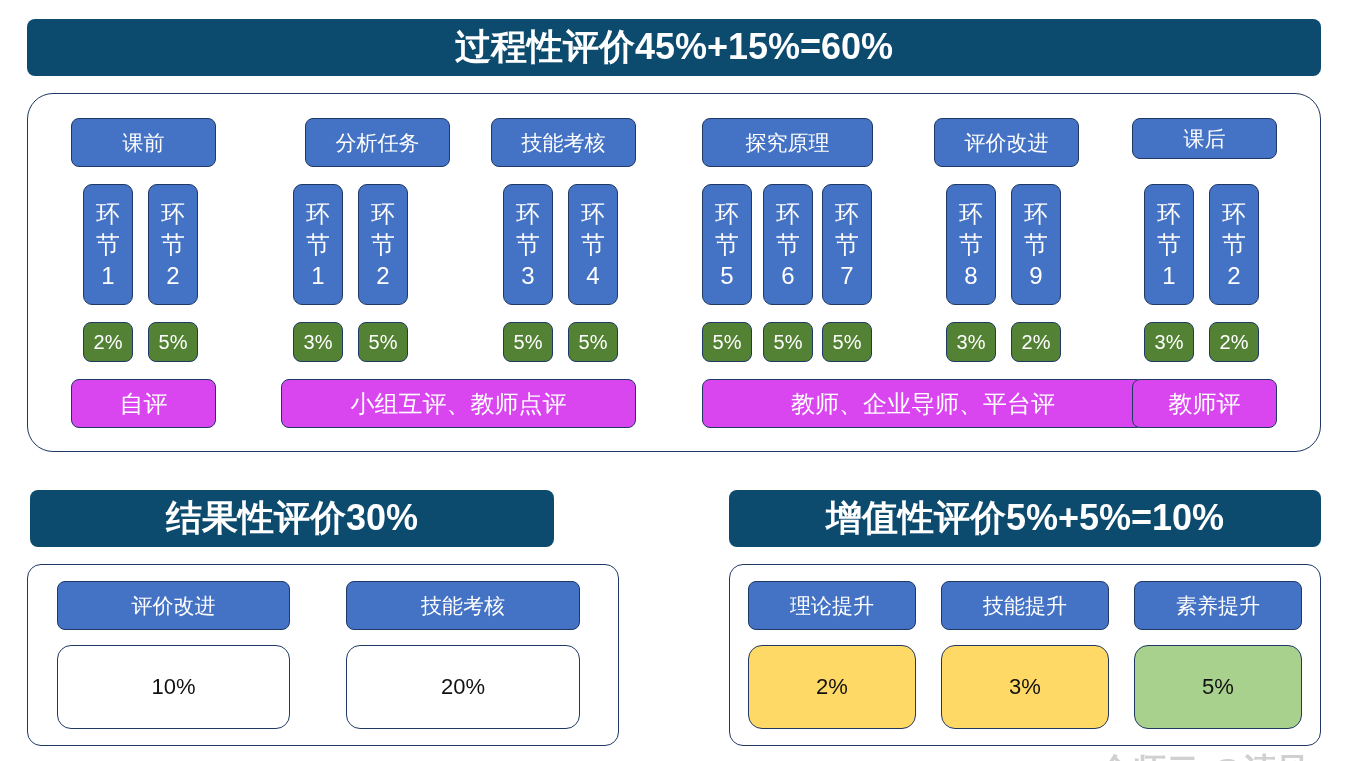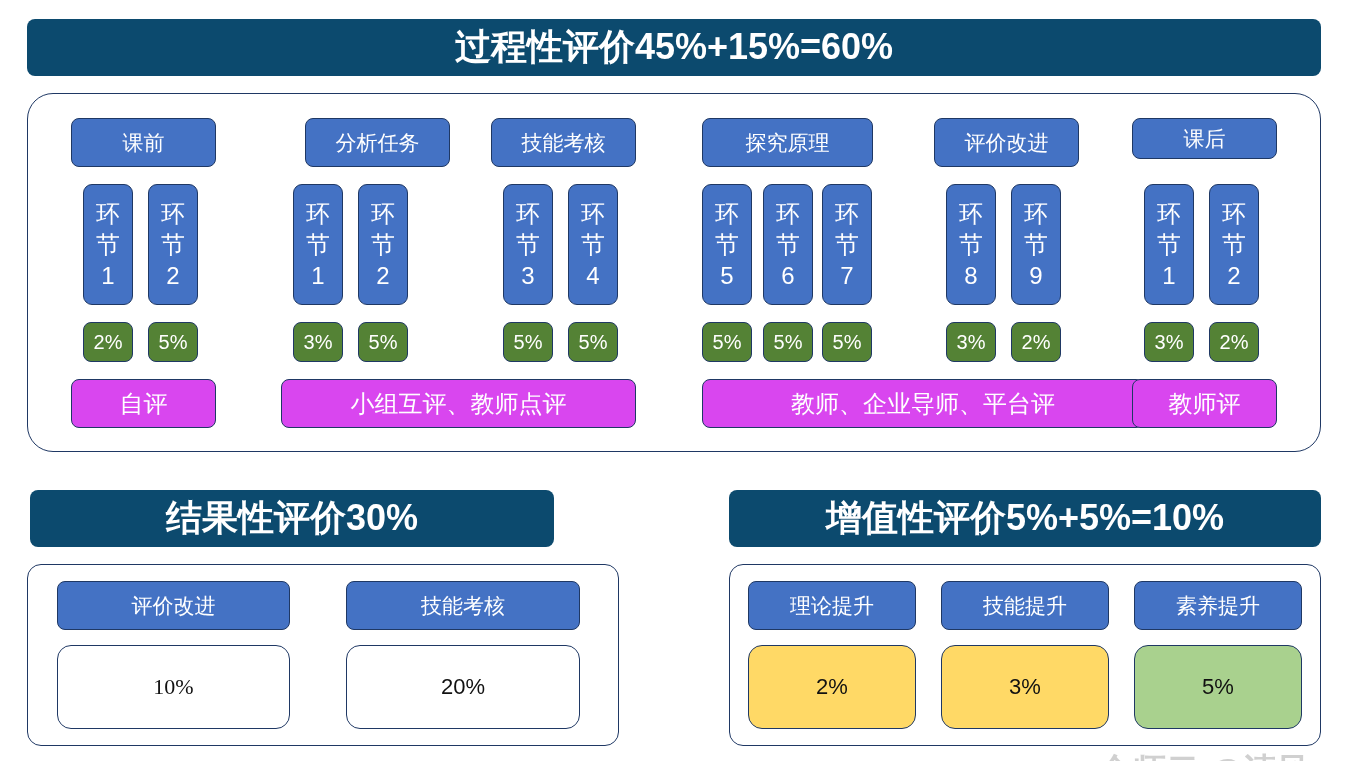--- a/index.html
+++ b/index.html
@@ -146,21 +146,21 @@
 <div class="abs btn orange" style="left:71px;top:379px;width:145px;height:49px;">自评</div>
 <div class="abs btn orange" style="left:281px;top:379px;width:355px;height:49px;">小组互评、教师点评</div>
 <div class="abs btn orange" style="left:702px;top:379px;width:442px;height:49px;">教师、企业导师、平台评</div>
 <div class="abs btn orange" style="left:1132px;top:379px;width:145px;height:49px;">教师评</div>
 
 <div class="abs banner" style="left:30px;top:490px;width:524px;height:57px;">结果性评价30%</div>
 <div class="abs frame" style="left:27px;top:564px;width:592px;height:182px;"></div>
 
 <div class="abs btn blue" style="left:57px;top:581px;width:233px;height:49px;">评价改进</div>
 <div class="abs btn blue" style="left:346px;top:581px;width:234px;height:49px;">技能考核</div>
-<div class="abs valbox white" style="left:57px;top:645px;width:233px;height:84px;font-family:Liberation Serif, serif;">10%</div>
+<div class="abs valbox white" style="left:57px;top:645px;width:233px;height:84px;">10%</div>
 <div class="abs valbox white" style="left:346px;top:645px;width:234px;height:84px;">20%</div>
 
 <div class="abs banner" style="left:729px;top:490px;width:592px;height:57px;">增值性评价5%+5%=10%</div>
 <div class="abs frame" style="left:729px;top:564px;width:592px;height:182px;"></div>
 
 <div class="abs btn blue" style="left:748px;top:581px;width:168px;height:49px;">理论提升</div>
 <div class="abs btn blue" style="left:941px;top:581px;width:168px;height:49px;">技能提升</div>
 <div class="abs btn blue" style="left:1134px;top:581px;width:168px;height:49px;">素养提升</div>
 
 <div class="abs valbox yellow" style="left:748px;top:645px;width:168px;height:84px;">2%</div>

